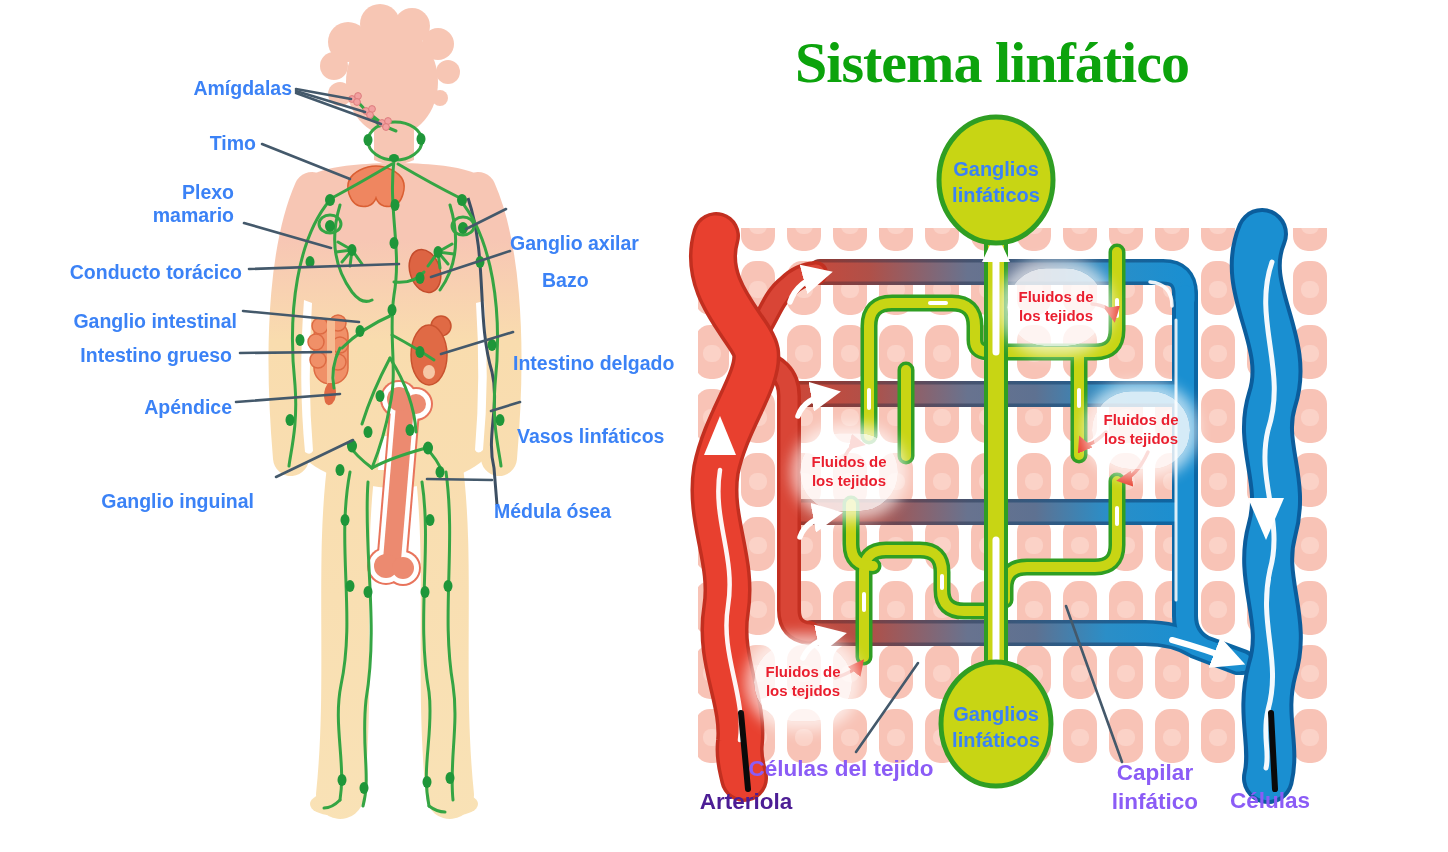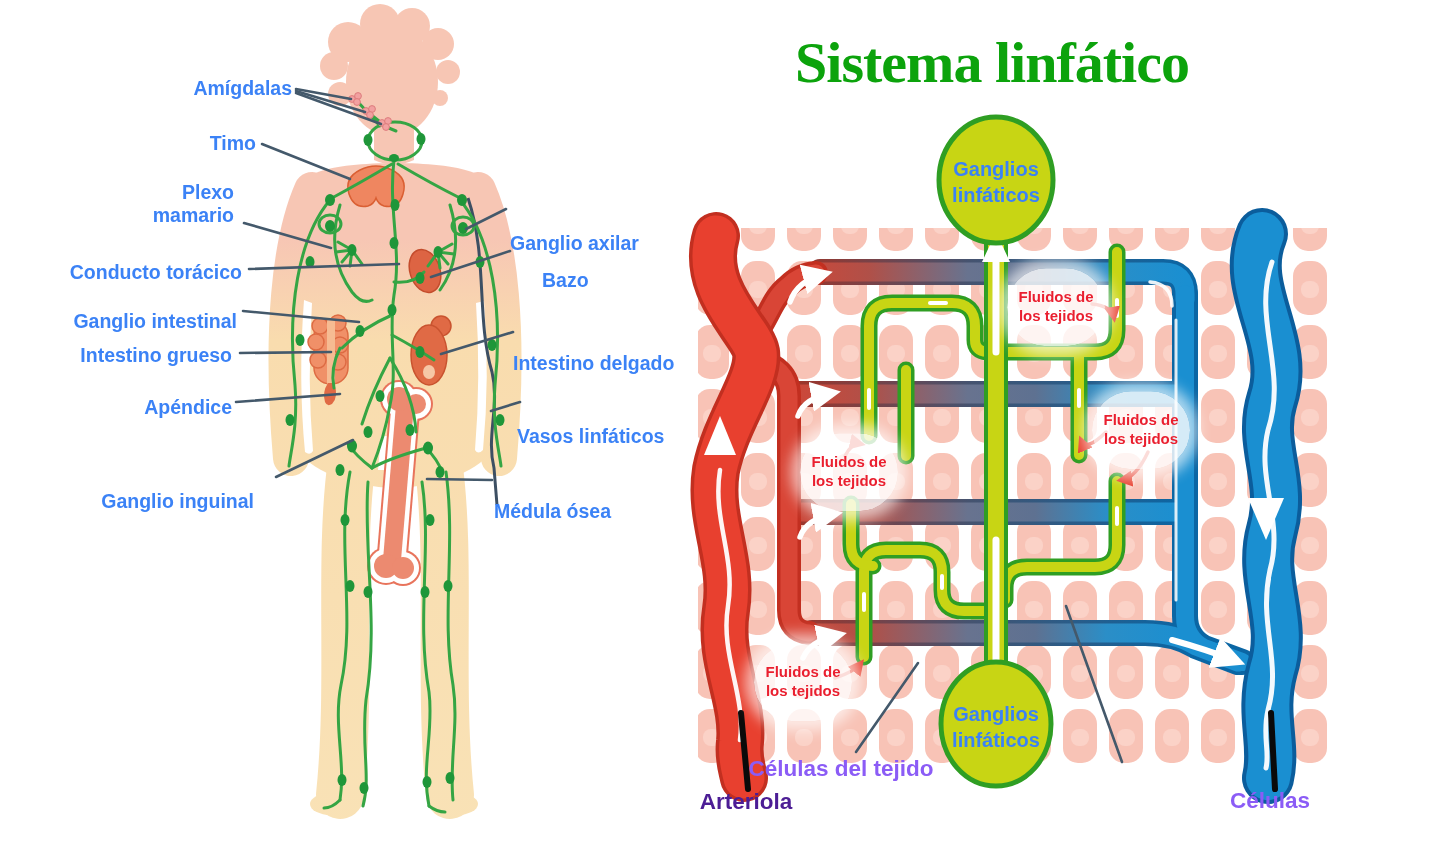--- a/index.html
+++ b/index.html
@@ -376,14 +376,15 @@
   <div class="lbl ganglios ca wrap" style="left:996px;top:182px;">Ganglios linfáticos</div>
   <div class="lbl ganglios ca wrap" style="left:996px;top:727px;">Ganglios linfáticos</div>
 
   <div class="lbl fluid ca wrap" style="left:1056px;top:307px;">Fluidos de los tejidos</div>
   <div class="lbl fluid ca wrap" style="left:1141px;top:430px;">Fluidos de los tejidos</div>
   <div class="lbl fluid ca wrap" style="left:849px;top:472px;">Fluidos de los tejidos</div>
   <div class="lbl fluid ca wrap" style="left:803px;top:682px;">Fluidos de los tejidos</div>
 
   <div class="lbl blue ca" style="left:841px;top:769px;">Células del tejido</div>
   <div class="lbl redlbl ca" style="left:746px;top:802px;">Arteriola</div>
+  <div class="lbl blue ca wrap capilar" style="left:1155px;top:787px;">Capilar linfático</div>
   <div class="lbl blue ca" style="left:1270px;top:801px;">Células</div>
 </div>
 
 </body></html>

